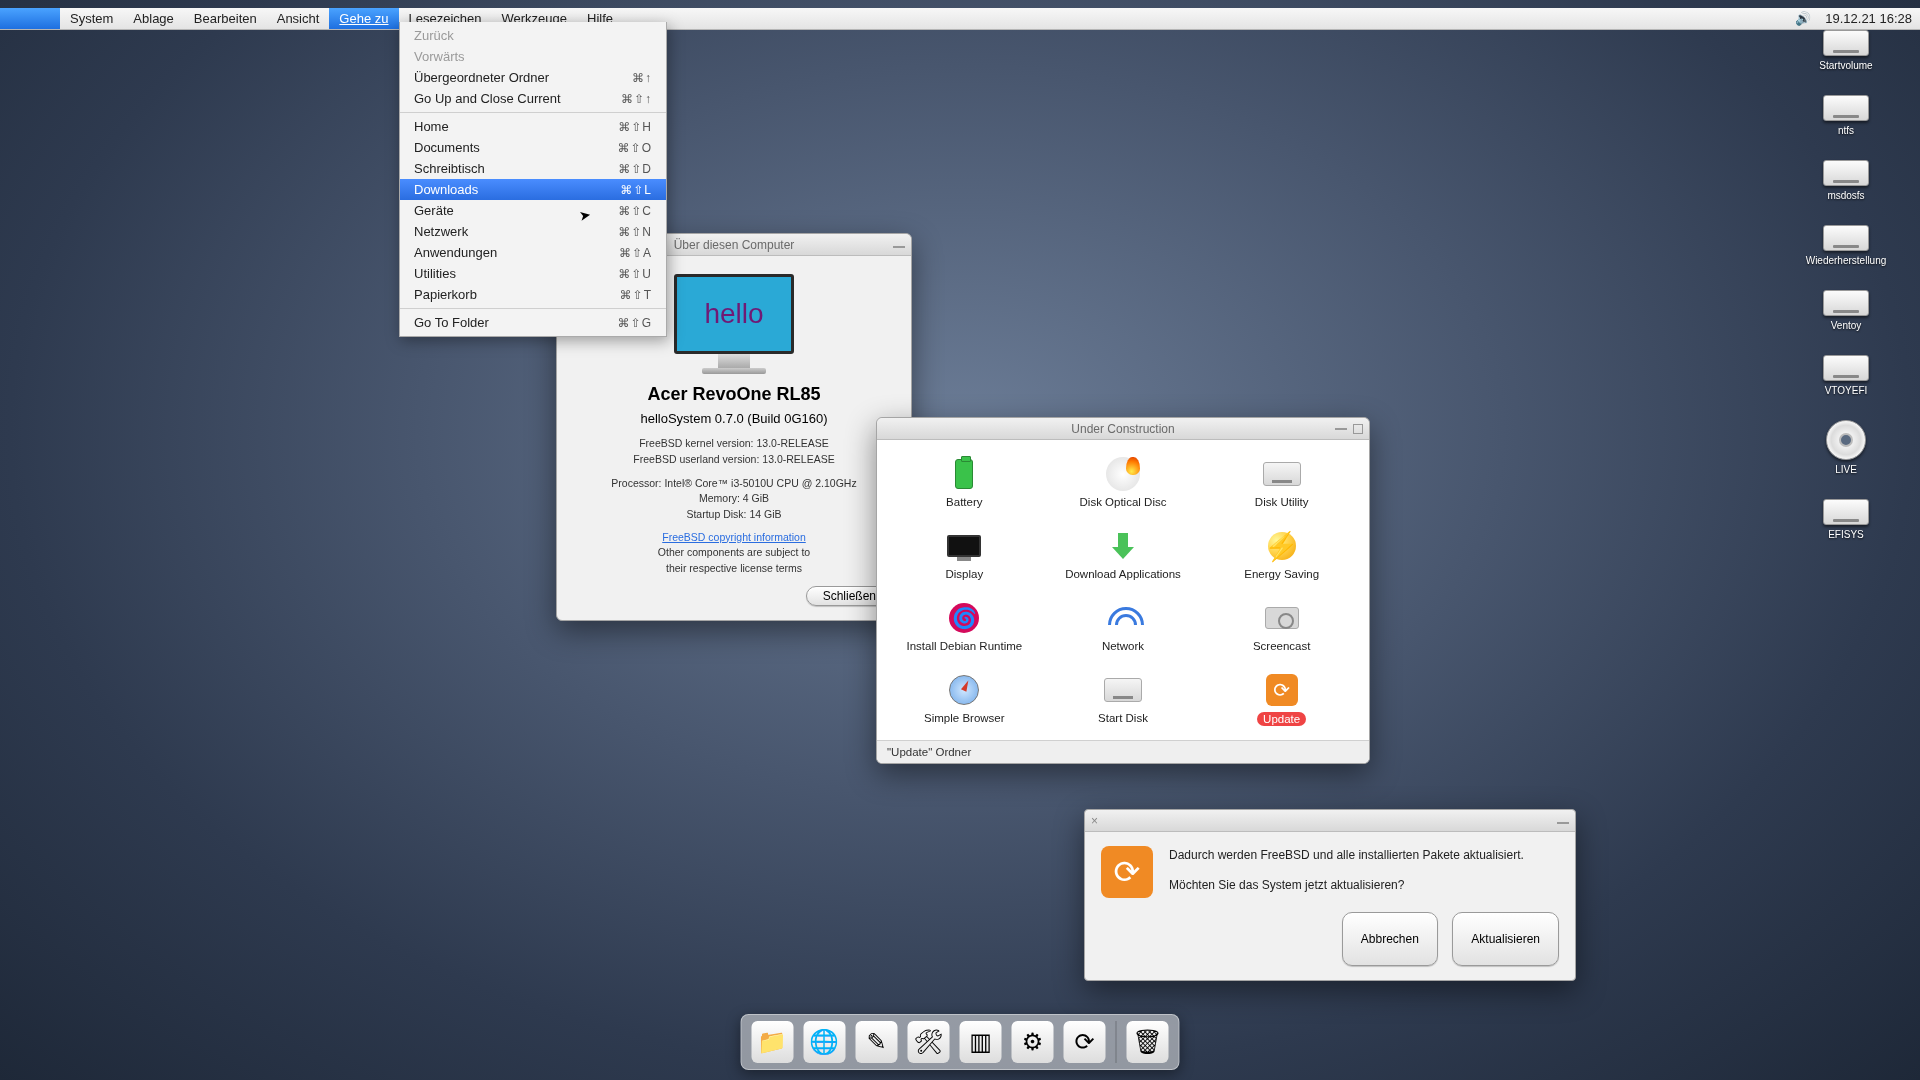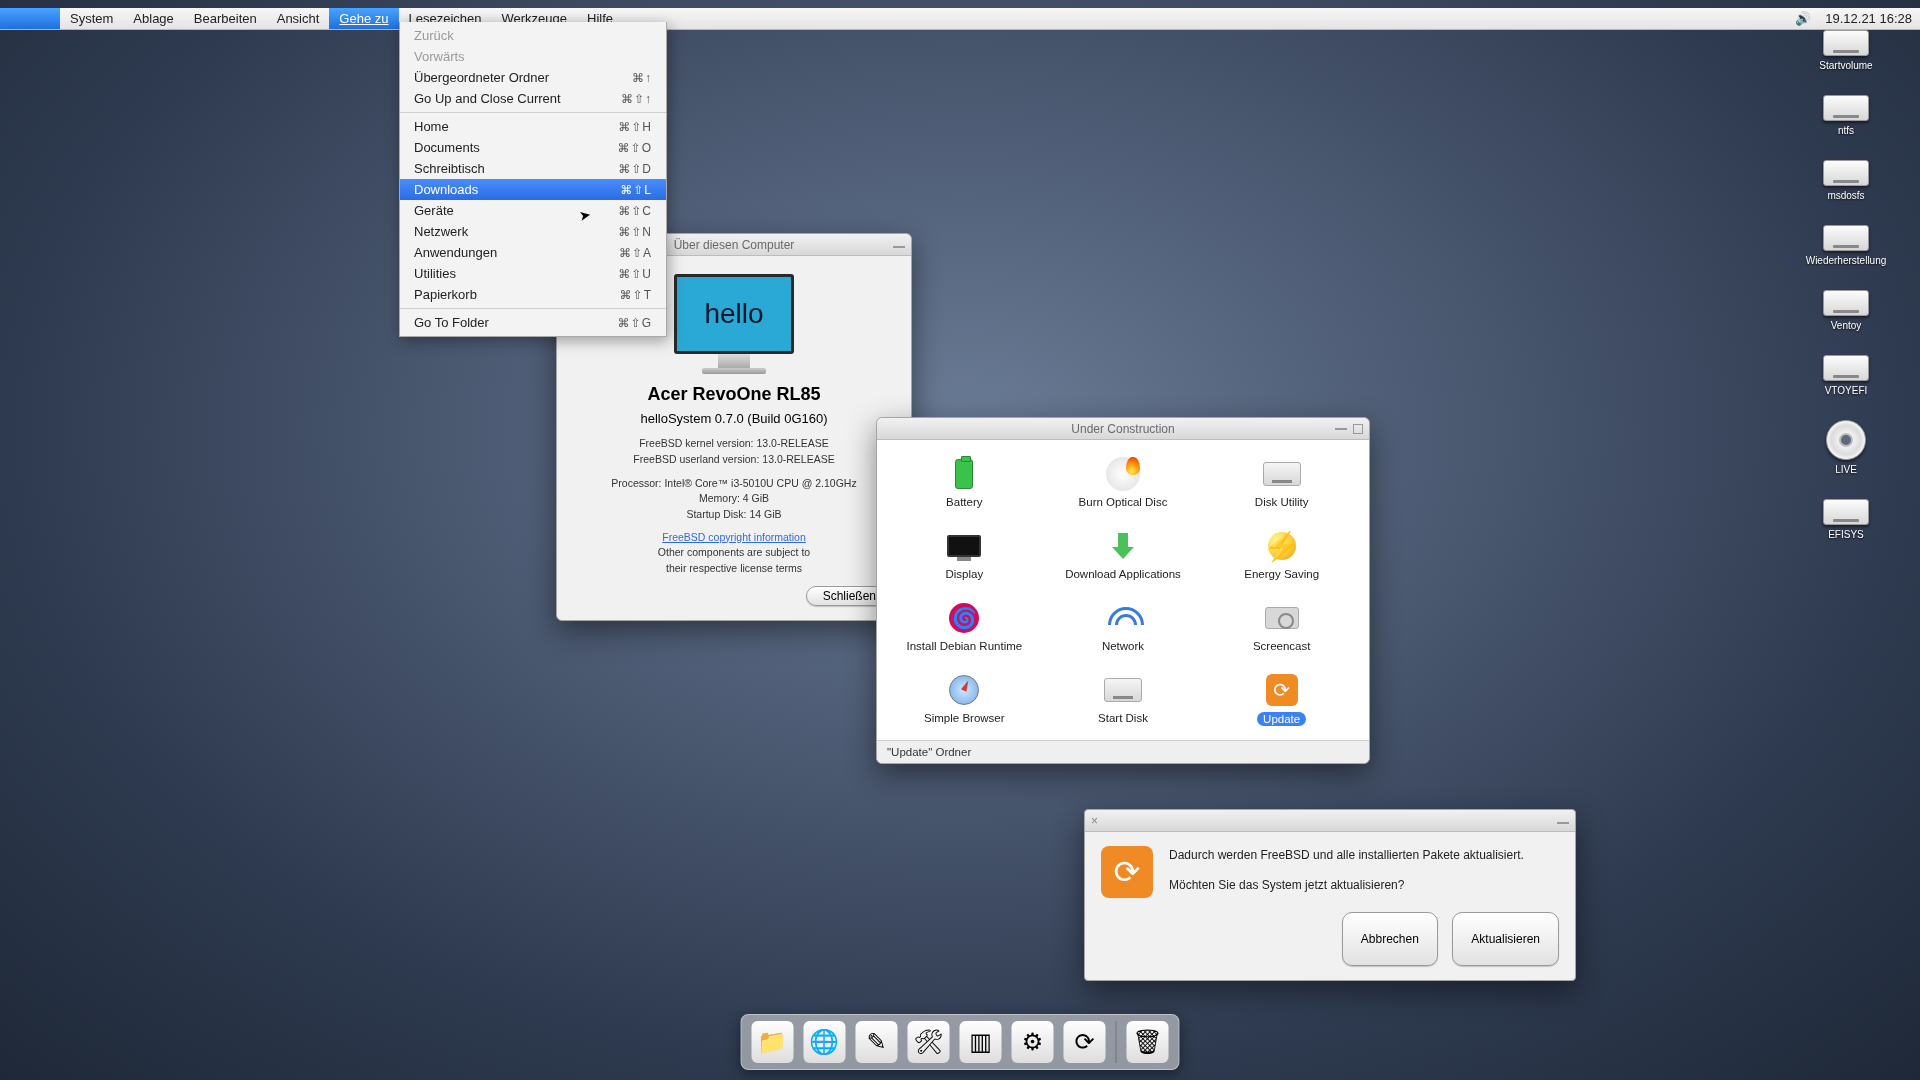--- a/index.html
+++ b/index.html
@@ -35,36 +35,36 @@
 .window { position:absolute; background:#f1f1f1; border:1px solid #a5a5a5; border-radius:6px; box-shadow:0 10px 30px rgba(0,0,0,.45);margin-top:27px; }
 .titlebar { height:22px; background:linear-gradient(#f1f1f1,#d8d8d8); border-bottom:1px solid #bcbcbc; border-radius:6px 6px 0 0; display:flex; align-items:center; justify-content:center; font-size:12px; color:#6a6a6a; position:relative; }
 .titlebar .controls { position:absolute; right:6px; display:flex; gap:6px; }
 .titlebar .controls .dash { width:12px; height:2px; background:#999; margin-top:4px;}
 .titlebar .controls .sq { width:10px; height:10px; border:1px solid #999;}
 .titlebar .close-x { position:absolute; left:6px; font-size:12px; color:#888;}
 
 .about { top:206px; left:556px; width:356px; }
 .about-body { padding:14px 18px 14px; text-align:center; }
 .hello-monitor { width:120px; margin:4px auto 10px; }
-.hello-screen { width:120px; height:80px; background:#2aa9d6; border:3px solid #2a2a2a; border-radius:3px; display:flex; align-items:center; justify-content:center; color:#0f172a; font-family:cursive; font-size:28px; }
+.hello-screen { width:120px; height:80px; background:#2aa9d6; border:3px solid #2a2a2a; border-radius:3px; display:flex; align-items:center; justify-content:center; color:#701a75; font-family:cursive; font-size:28px; }
 .hello-stand { width:32px; height:14px; background:linear-gradient(#ddd,#aaa); margin:0 auto; }
 .hello-base { width:64px; height:6px; background:linear-gradient(#ccc,#999); margin:0 auto; border-radius:2px; }
 .about h2 { font-size:18px; font-weight:600; margin:6px 0 6px; }
 .about .sub { font-size:13px; margin-bottom:10px; }
 .about .small { font-size:10.5px; color:#333; line-height:1.5; }
 .about .link { color:#2a6de0; text-decoration:underline; font-size:10.5px; display:inline-block; margin-top:8px;}
 .about .btn-row { text-align:right; margin-top:10px; }
 .btn { display:inline-block; padding:2px 16px; font-size:12px; background:linear-gradient(#ffffff,#e2e2e2); border:1px solid #9a9a9a; border-radius:10px; box-shadow:inset 0 1px 0 #fff, 0 1px 1px rgba(0,0,0,.2); cursor:default;}
 
 .uc { top:390px; left:876px; width:494px; }
 .uc-body { padding:8px 0 0; background:#fff; border-radius:0 0 6px 6px;}
 .uc-grid { display:grid; grid-template-columns:repeat(3,1fr); gap:10px 0; padding:4px 8px 8px; }
 .uc-item { display:flex; flex-direction:column; align-items:center; font-size:11.5px; color:#222; padding:4px 2px 6px; }
 .uc-item .ic { width:40px; height:36px; margin-bottom:4px; display:flex; align-items:center; justify-content:center; font-size:28px; }
-.uc-item.selected .sel-lbl { background:#3b82f6; color:#fff; padding:1px 6px; border-radius:8px; }
+.uc-item.selected .sel-lbl { background:#ef4444; color:#fff; padding:1px 6px; border-radius:8px; }
 .uc-status { border-top:1px solid #d0d0d0; font-size:11.5px; color:#333; padding:5px 10px; background:#efefef; border-radius:0 0 6px 6px;}
 
 .ic-battery{width:18px;height:30px;background:#3ac24a;border:1px solid #2a8a34;border-radius:3px;position:relative;}
 .ic-battery::before{content:"";position:absolute;top:-4px;left:5px;width:8px;height:4px;background:#3ac24a;border:1px solid #2a8a34;border-radius:1px;}
 .ic-cdfire{width:34px;height:34px;border-radius:50%;background:radial-gradient(circle,#fff,#eee 50%,#ddd);position:relative;}
 .ic-cdfire::after{content:"";position:absolute;right:0;top:0;width:14px;height:18px;background:radial-gradient(circle at 40% 80%,#ffea4a,#ff7a00 60%,#d93000);border-radius:50% 50% 50% 50% / 70% 70% 40% 40%;}
 .ic-box{width:30px;height:24px;background:linear-gradient(#e85a4a,#b83224);border-radius:3px;transform:perspective(60px) rotateX(18deg);}
 .ic-drive{width:38px;height:24px;background:linear-gradient(#f5f5f5,#d8d8d8);border:1px solid #aaa;border-radius:3px;position:relative;}
 .ic-drive::after{content:"";position:absolute;bottom:2px;left:50%;transform:translateX(-50%);width:20px;height:3px;background:#888;}
 .ic-display{width:34px;height:22px;background:#111;border:2px solid #333;border-radius:2px;position:relative;}
@@ -257,21 +257,21 @@
         <div class="uc-item">
           <div class="ic">
             <div class="ic-battery"></div>
           </div>
           <span>Battery</span>
         </div>
         <div class="uc-item">
           <div class="ic">
             <div class="ic-cdfire"></div>
           </div>
-          <span>Burn Optical Disc</span>
+          <span>Disk Optical Disc</span>
         </div>
         <div class="uc-item">
           <div class="ic">
             <div class="ic-drive"></div>
           </div>
           <span>Disk Utility</span>
         </div>
         <div class="uc-item">
           <div class="ic">
             <div class="ic-display"></div>

